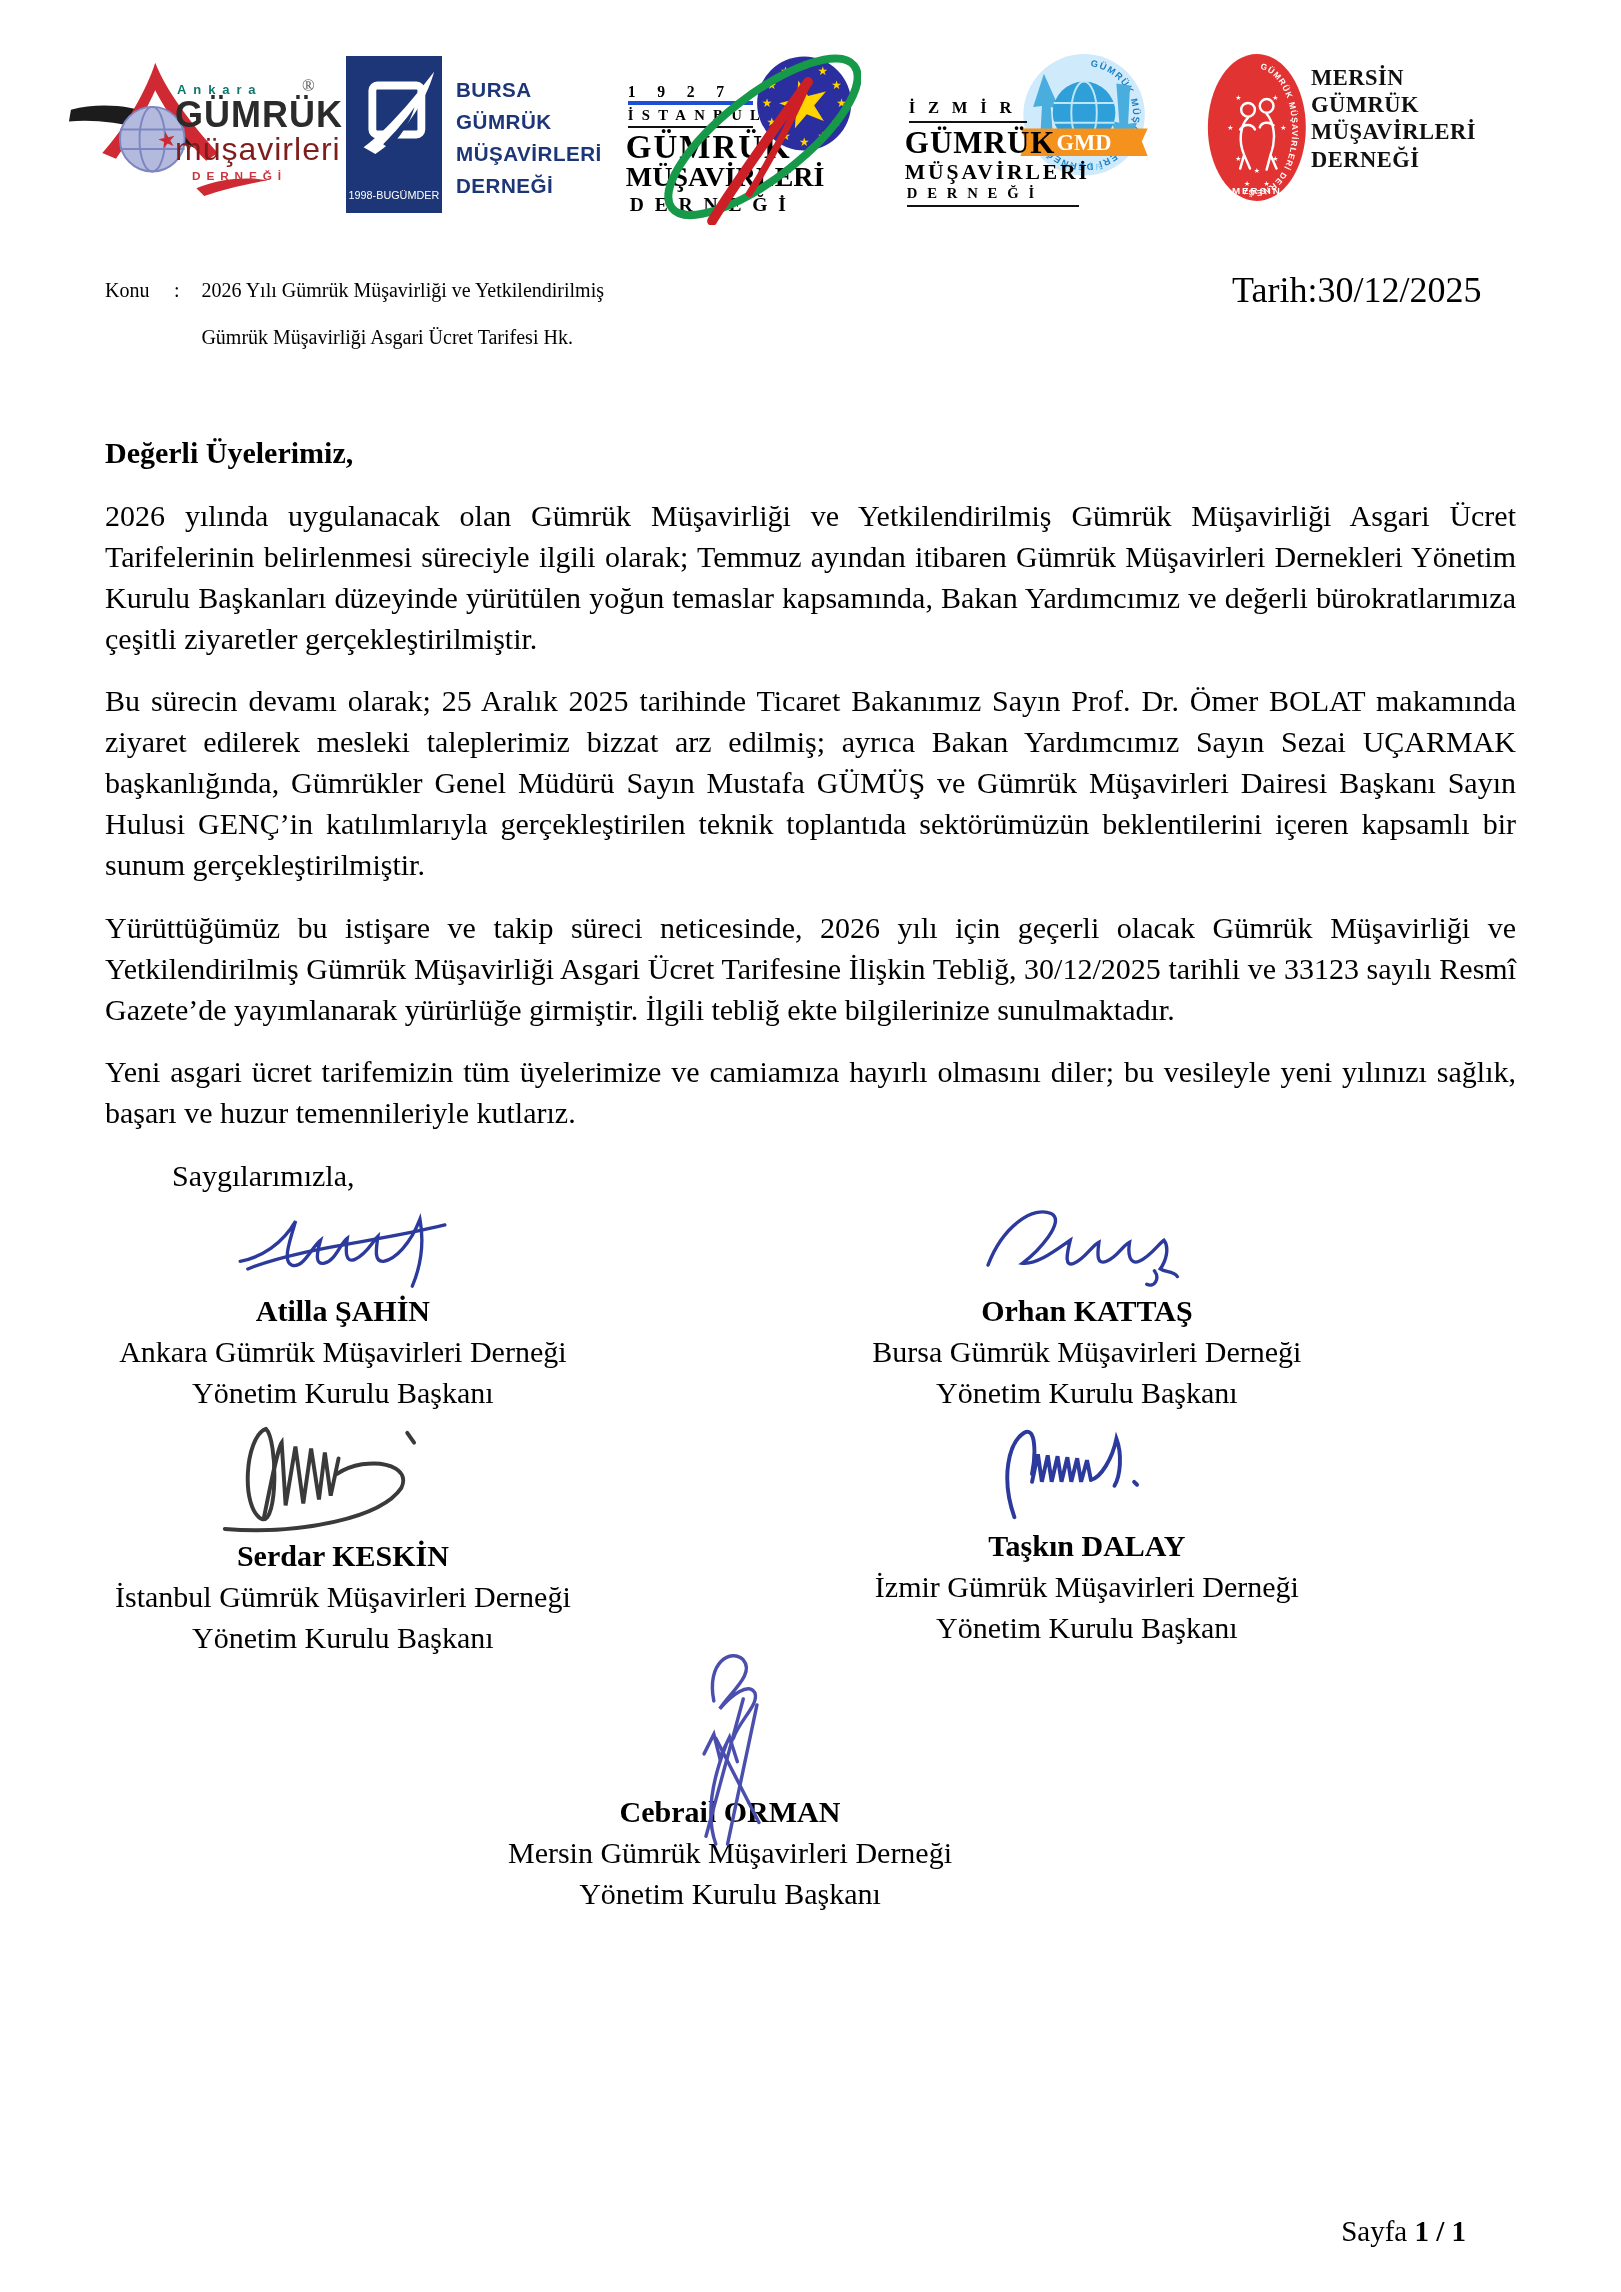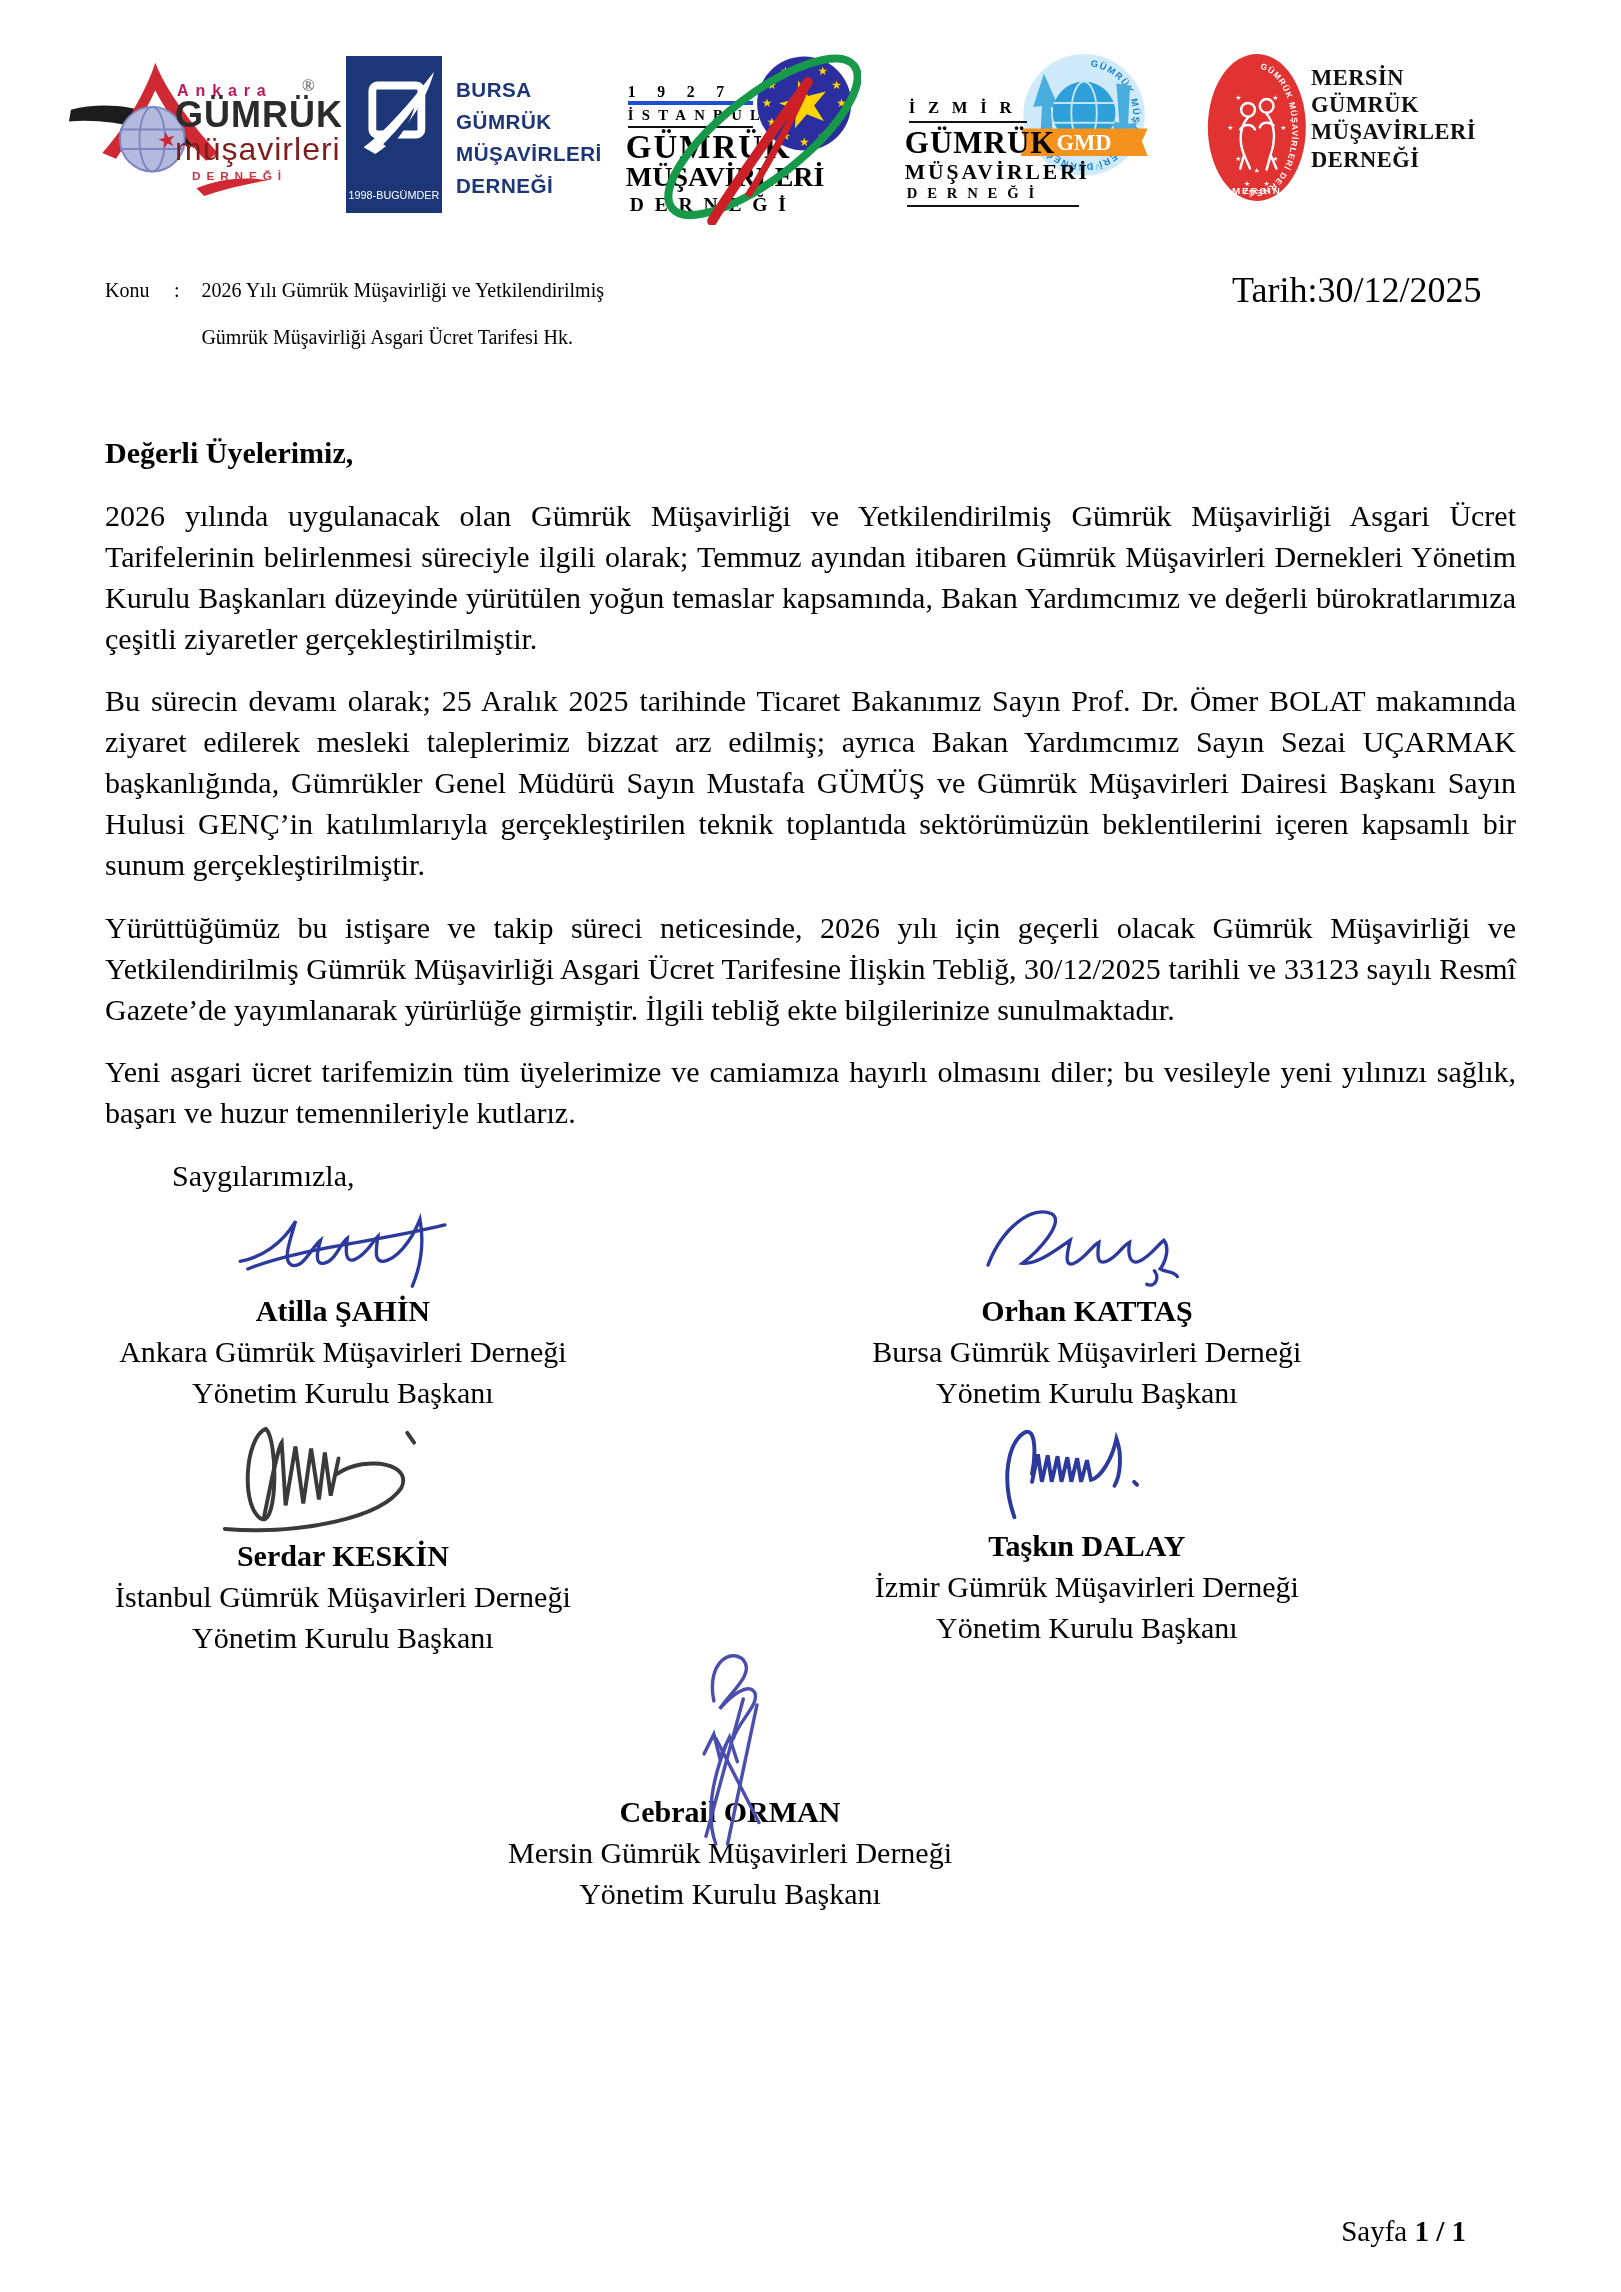--- a/index.html
+++ b/index.html
@@ -8,21 +8,21 @@
     background:#ffffff; overflow:hidden;
     font-family:"Liberation Serif", serif; color:#000;
   }
   
   .logo { position:absolute; }
   .logo svg { position:absolute; left:0; top:0; }
 
   
   .logo-ankara { left:57px; top:51px; width:265px; height:147px; }
   .ank-city   { position:absolute; left:120px; top:31px; font-family:"Liberation Sans",sans-serif;
-                font-size:16px; letter-spacing:6.9px; color:#be185d; font-weight:bold;}
+                font-size:13px; letter-spacing:6.9px; color:#0f766e; font-weight:bold;}
   .ank-reg    { position:absolute; left:245px; top:24.5px; font-size:16.7px; color:#555;}
   .ank-l1     { position:absolute; left:118px; top:43px; font-family:"Liberation Sans",sans-serif;
                 font-size:36px; font-weight:bold; color:#2b2b2b; letter-spacing:1px;}
   .ank-l2     { position:absolute; left:118px; top:80px; font-family:"Liberation Sans",sans-serif;
                 font-size:32px; color:#7f1d1d; letter-spacing:1px;}
   .ank-bot    { position:absolute; left:135px; top:118px; font-family:"Liberation Sans",sans-serif;
                 font-size:11.8px; letter-spacing:5.9px; color:#c8373f; font-weight:bold;}
 
   
   .logo-bursa { left:341px; top:54px; width:245px; height:162px; }

